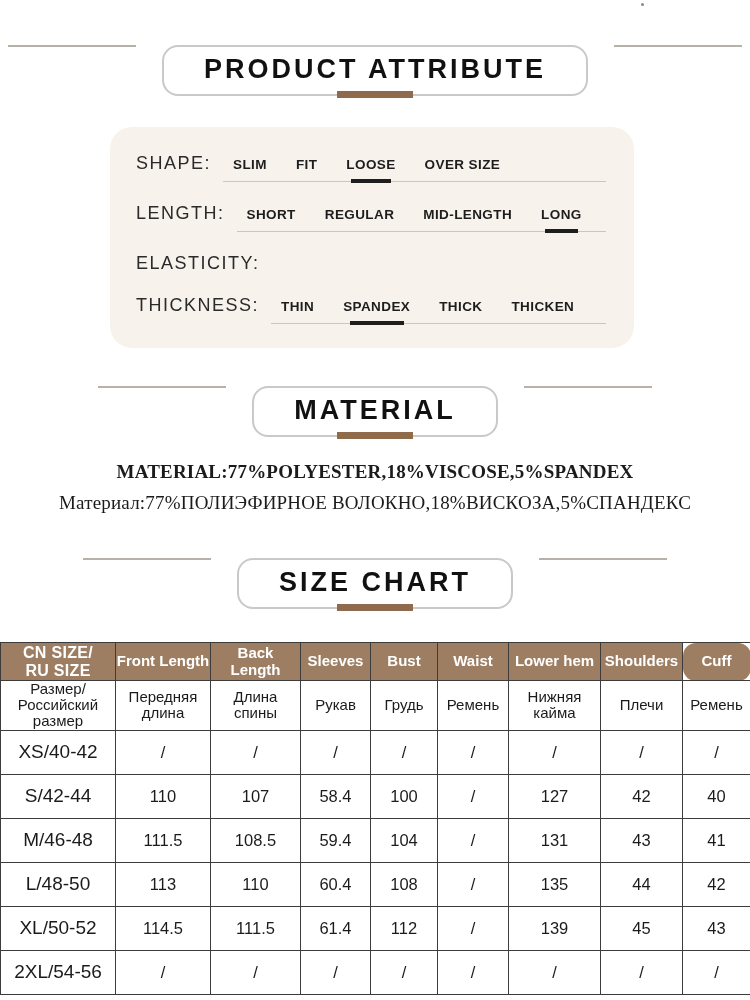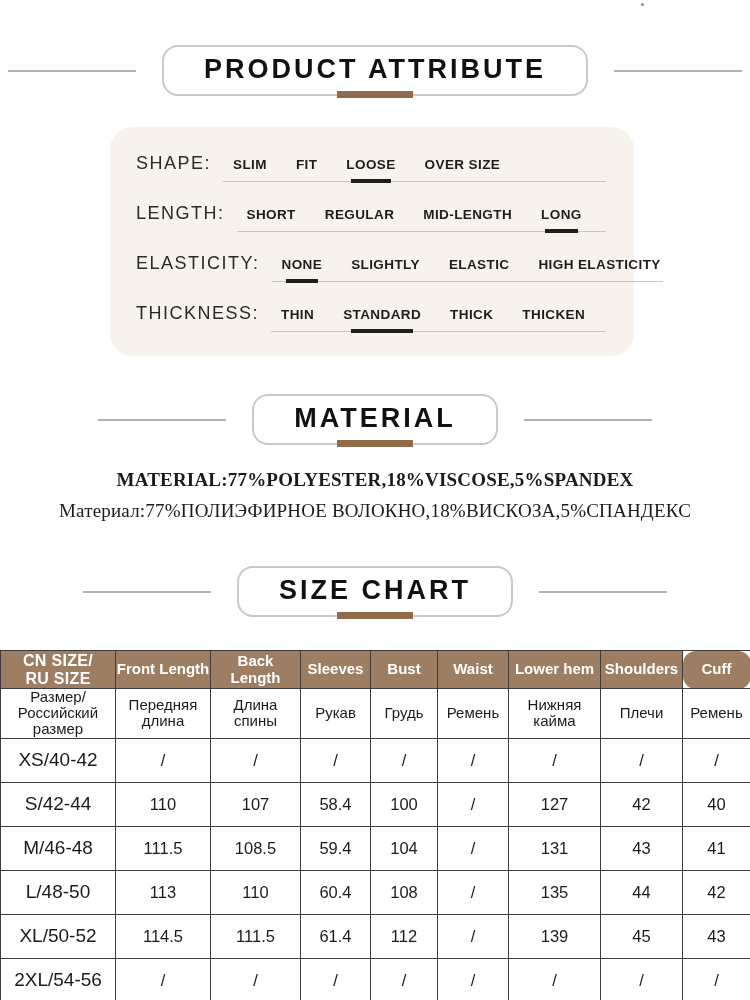--- a/index.html
+++ b/index.html
@@ -12,21 +12,21 @@
   }
   *{box-sizing:border-box;margin:0;padding:0;}
   html,body{background:#fff;}
   body{
     width:750px;height:1000px;position:relative;overflow:hidden;
     font-family:"Liberation Sans","DejaVu Sans",sans-serif;color:var(--text);
   }
   .stray-dot{position:absolute;left:641px;top:3px;width:3px;height:3px;border-radius:50%;background:#8a8a8a;}
 
   
-  .sec-header{display:flex;align-items:center;justify-content:center;}
+  .sec-header{display:flex;justify-content:center;}
   .sec-header.first{margin-top:45px;}
   .side-line{width:128px;height:2px;background:#b7b1a8;}
   .sec-box{
     position:relative;margin:0 26px;border:2px solid #cbc9c6;border-radius:16px;
     padding:7px 40px 9px 40px;background:#fff;min-width:240px;text-align:center;
   }
   .sec-title{font-size:27px;font-weight:bold;letter-spacing:3px;color:#111;white-space:nowrap;}
   .sec-bar{position:absolute;left:50%;bottom:-4px;transform:translateX(-50%);width:76px;height:7px;background:var(--accent);}
 
   
@@ -100,33 +100,27 @@
     <div class="attr-opts">
       <span class="opt">SHORT</span>
       <span class="opt">REGULAR</span>
       <span class="opt">MID-LENGTH</span>
       <span class="opt selected">LONG</span>
     </div>
   </div>
 
   <div class="attr-row">
     <span class="attr-label">ELASTICITY:</span>
-    <div class="attr-opts">
-      <span class="opt selected">NONE</span>
-      <span class="opt">SLIGHTLY</span>
-      <span class="opt">ELASTIC</span>
-      <span class="opt">HIGH ELASTICITY</span>
-    </div>
   </div>
 
   <div class="attr-row">
     <span class="attr-label">THICKNESS:</span>
     <div class="attr-opts">
       <span class="opt">THIN</span>
-      <span class="opt selected">STANDARD</span>
+      <span class="opt selected">SPANDEX</span>
       <span class="opt">THICK</span>
       <span class="opt">THICKEN</span>
     </div>
   </div>
 </div>
 
 <div class="sec-header mt-material">
   <span class="side-line"></span>
   <div class="sec-box">
     <span class="sec-title">MATERIAL</span>

